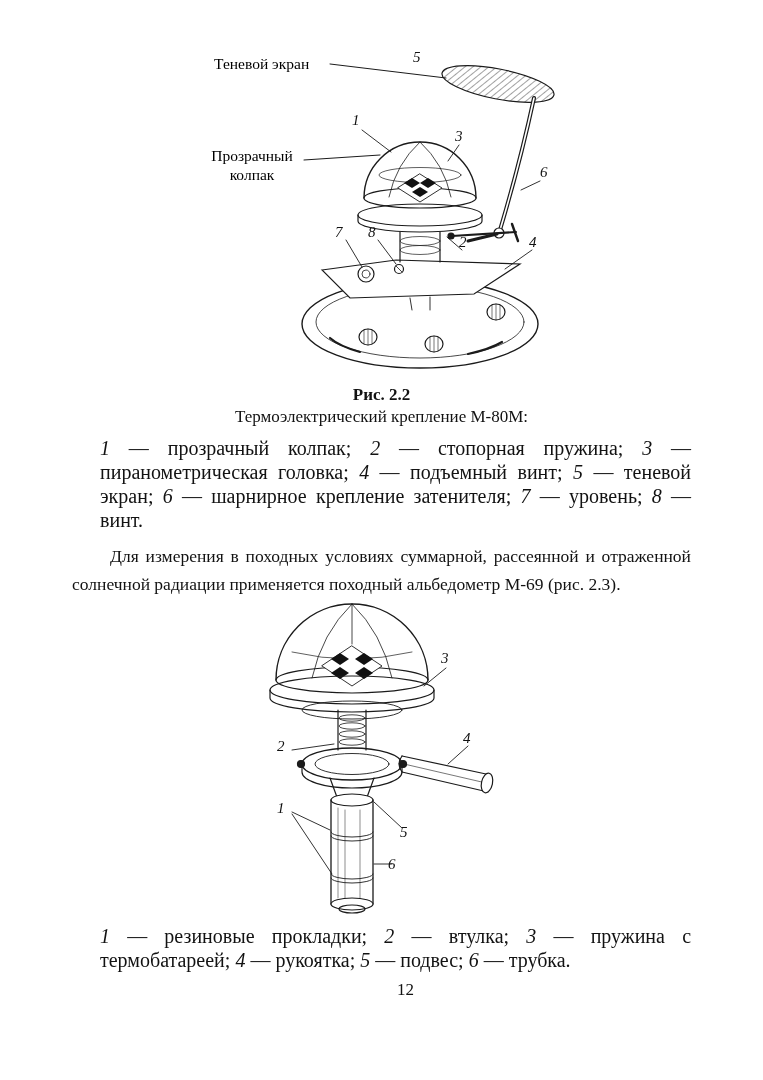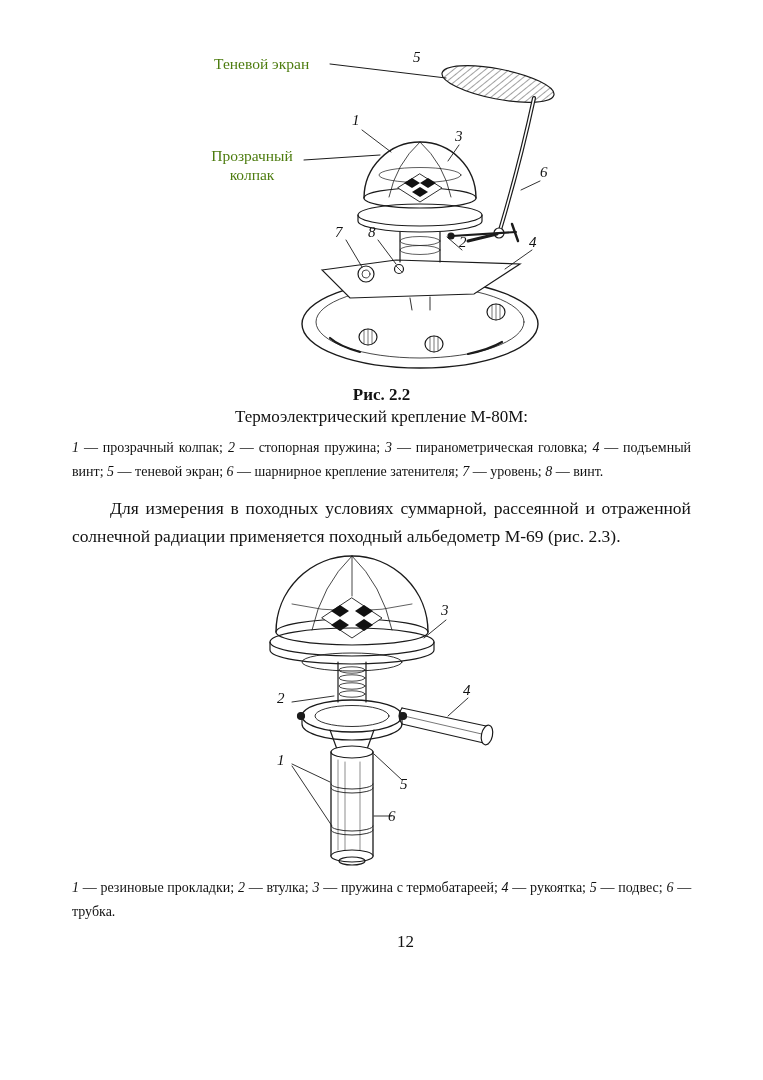--- a/index.html
+++ b/index.html
@@ -2,25 +2,25 @@
 <html><head>
 <meta charset="utf-8">
 <style>
   * { margin:0; padding:0; box-sizing:border-box; }
   html,body { width:763px; height:1080px; background:#ffffff; overflow:hidden; }
   body { font-family:"Liberation Serif", serif; color:#121212; }
   .figure { position:relative; width:763px; }
   .fig1 { height:330px; margin-top:48px; }
   .fig2 { height:318px; }
   .figure svg { position:absolute; left:0; top:0; }
-  .fig-label { position:absolute; font-size:15.5px; line-height:19px; color:#4d7c0f; }
+  .fig-label { position:absolute; font-size:15.5px; line-height:19px; color:#000000; }
   .callout { position:absolute; font-style:italic; font-size:15px; color:#121212; }
   .caption { text-align:center; font-size:17px; line-height:22px; margin-top:6px; }
   .caption .fig-num { font-weight:bold; }
-  .legend { margin:8px 72px 0 72px; font-size:14px; line-height:24px; text-align:justify; }
+  .legend { margin:8px 72px 0 100px; font-size:20px; line-height:24px; text-align:justify; }
   .legend i { font-style:italic; }
   .bodytext { margin:10px 72px 0 72px; font-size:17.5px; line-height:28px; text-align:justify; text-indent:38px; }
   .pagenum { text-align:center; font-size:17px; margin-top:8px;margin-left:48px; }
 </style>
 </head>
 <body>
 
 <div class="figure fig1">
   <svg width="763" height="330" viewBox="0 0 763 330">
     <defs>

